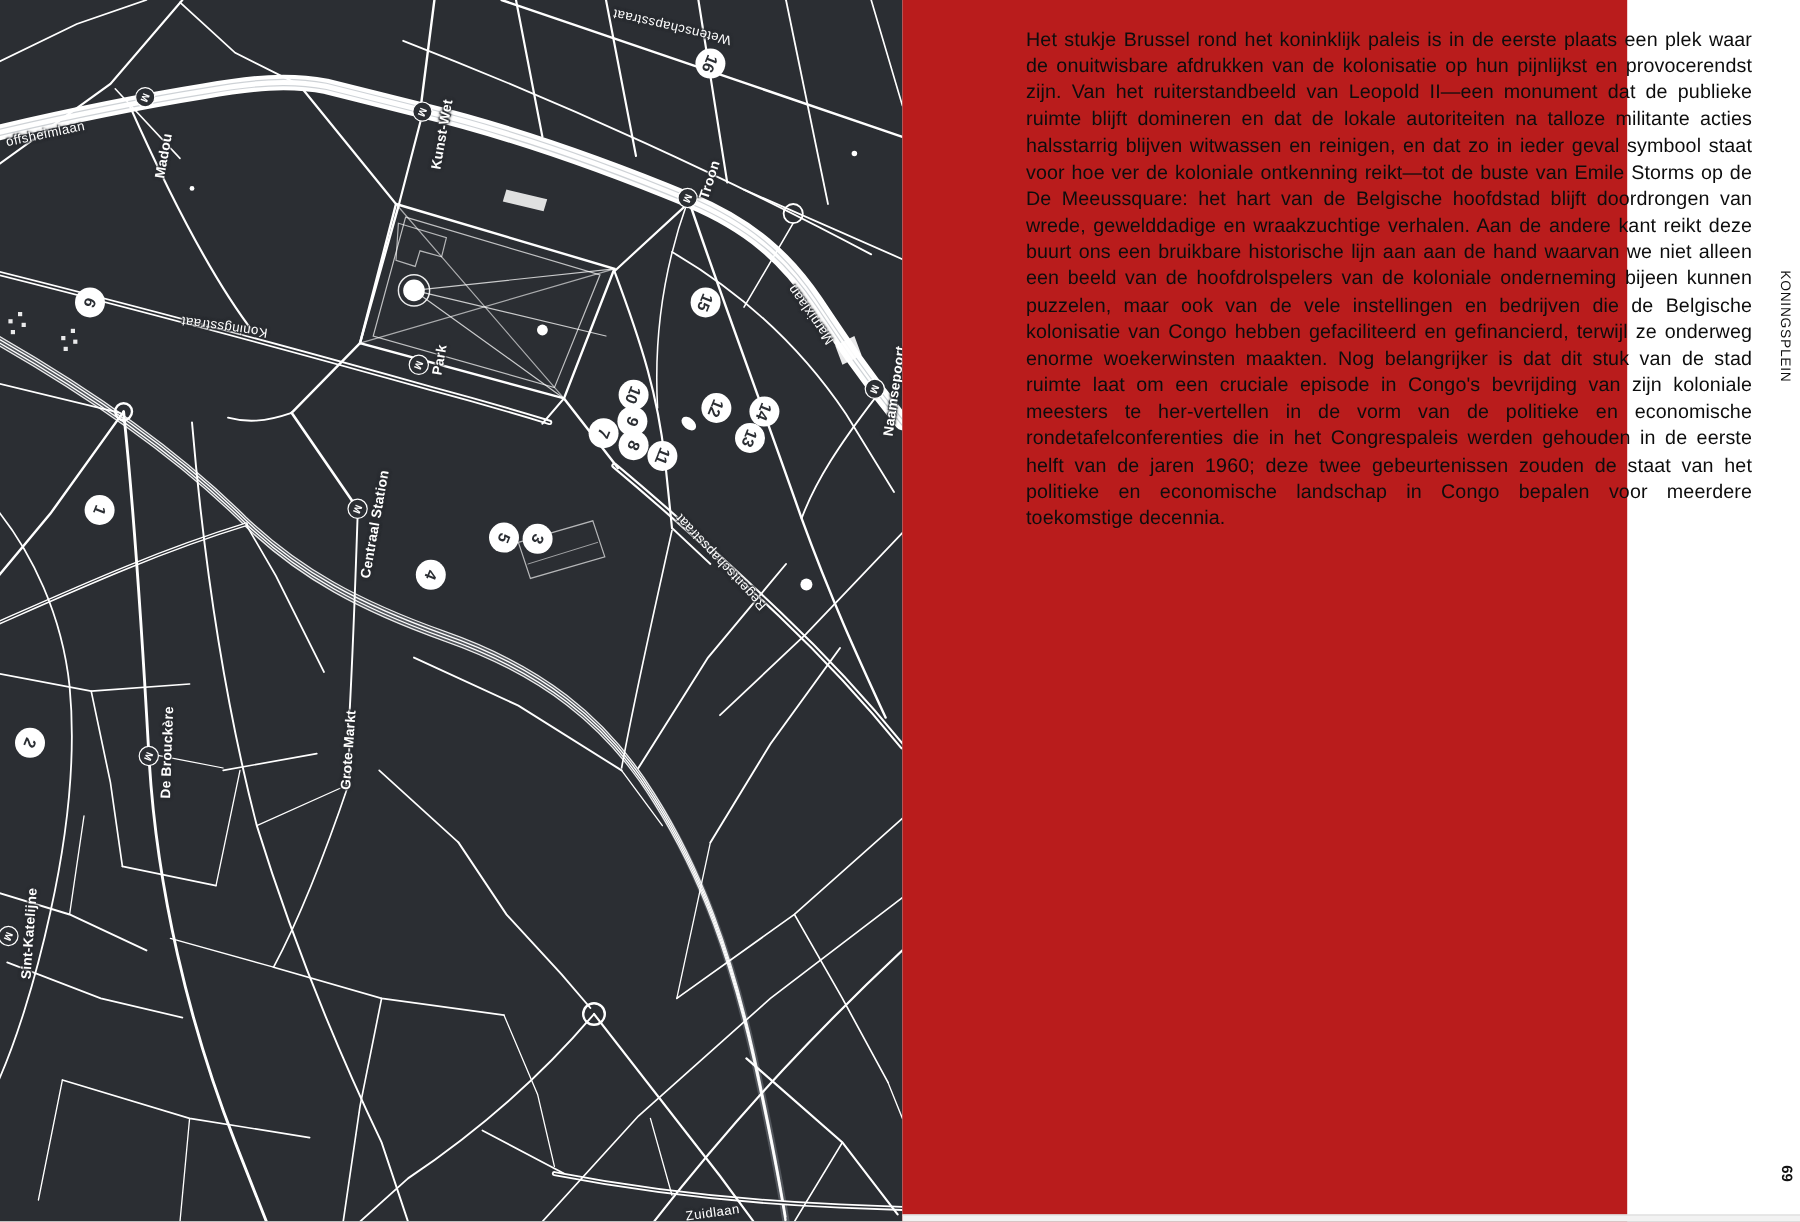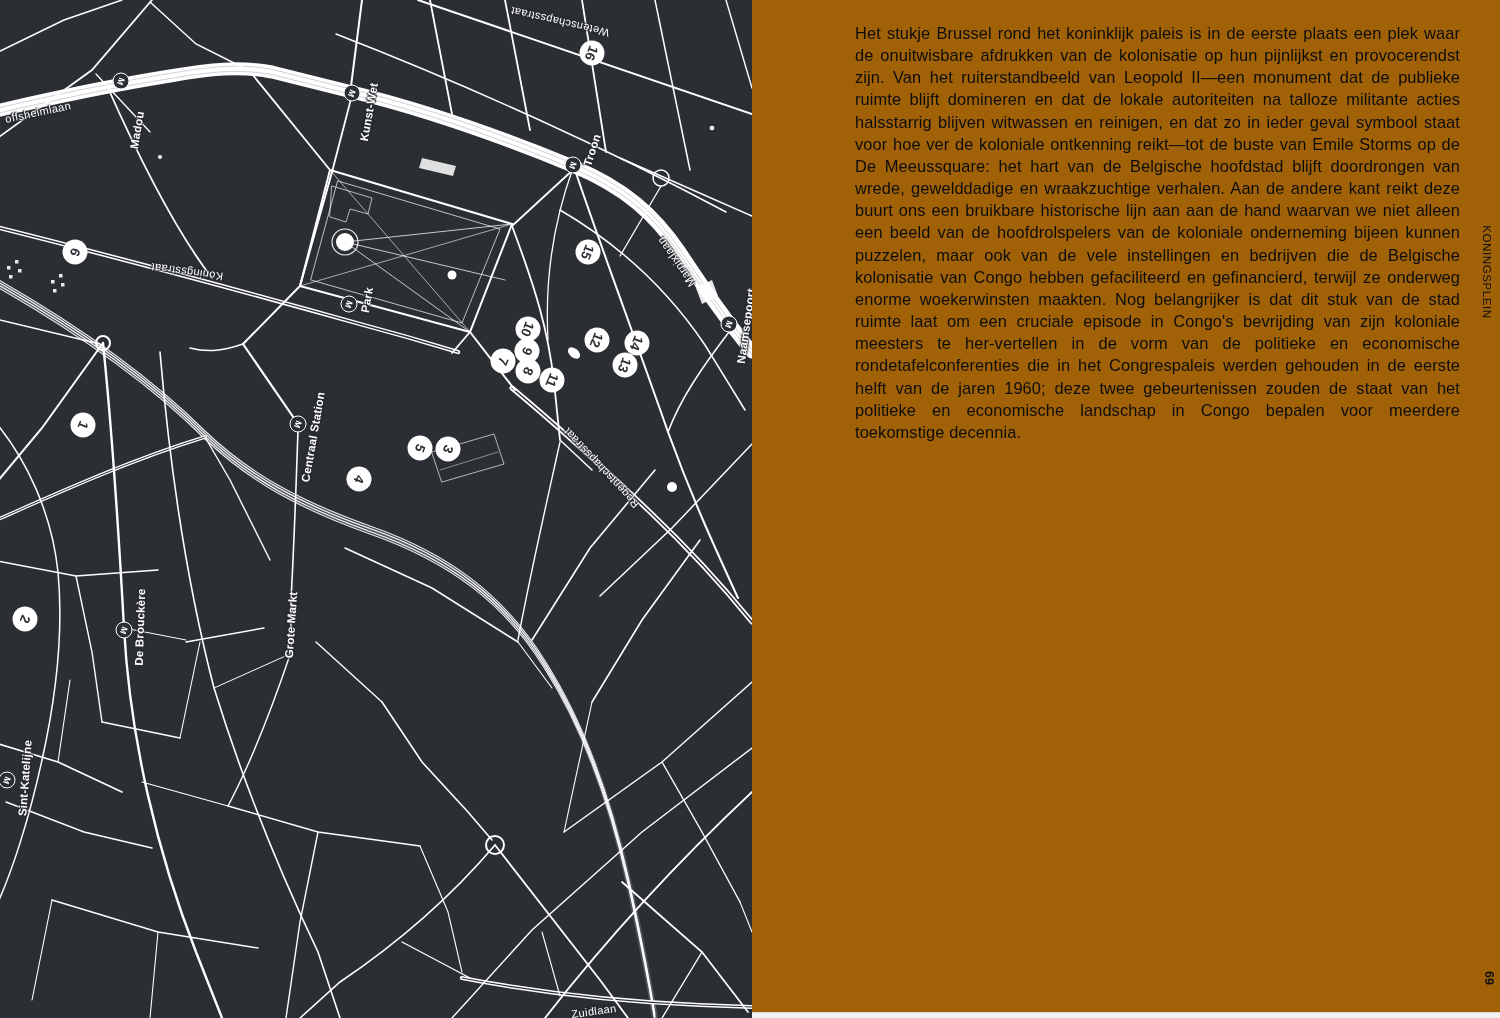--- a/index.html
+++ b/index.html
@@ -28,21 +28,21 @@
   }
   .ms span{display:block;transform:rotate(var(--r,112deg));}
   .ml{
     position:absolute;color:#ffffff;font-size:11.5px;font-weight:bold;white-space:nowrap;
     transform:translate(-50%,-50%) rotate(var(--r,0deg));
     text-shadow:0 0 2px #2b2e33,0 0 3px #2b2e33,1px 1px 1px rgba(43,46,51,.95),-1px -1px 1px rgba(43,46,51,.95);
     letter-spacing:.2px;
   }
   .ml.street{font-weight:normal;font-size:11px;letter-spacing:.4px;}
   
-  .text-page{position:absolute;left:752px;top:0;width:748px;height:1018px;background:#a16207;}
+  .text-page{position:absolute;left:752px;top:0;width:604px;height:1018px;background:#b91c1c;}
   .body-text{
     position:absolute;left:103px;top:22px;width:605px;
     font-size:16.4px;line-height:22.15px;color:#0d0d0d;
     text-align:justify;margin:0;letter-spacing:0.1px;
   }
   .side-label{
     position:absolute;left:1487px;top:272px;font-size:11.5px;color:#111;
     letter-spacing:.6px;white-space:nowrap;
     transform:translate(-50%,-50%) rotate(90deg);
   }

